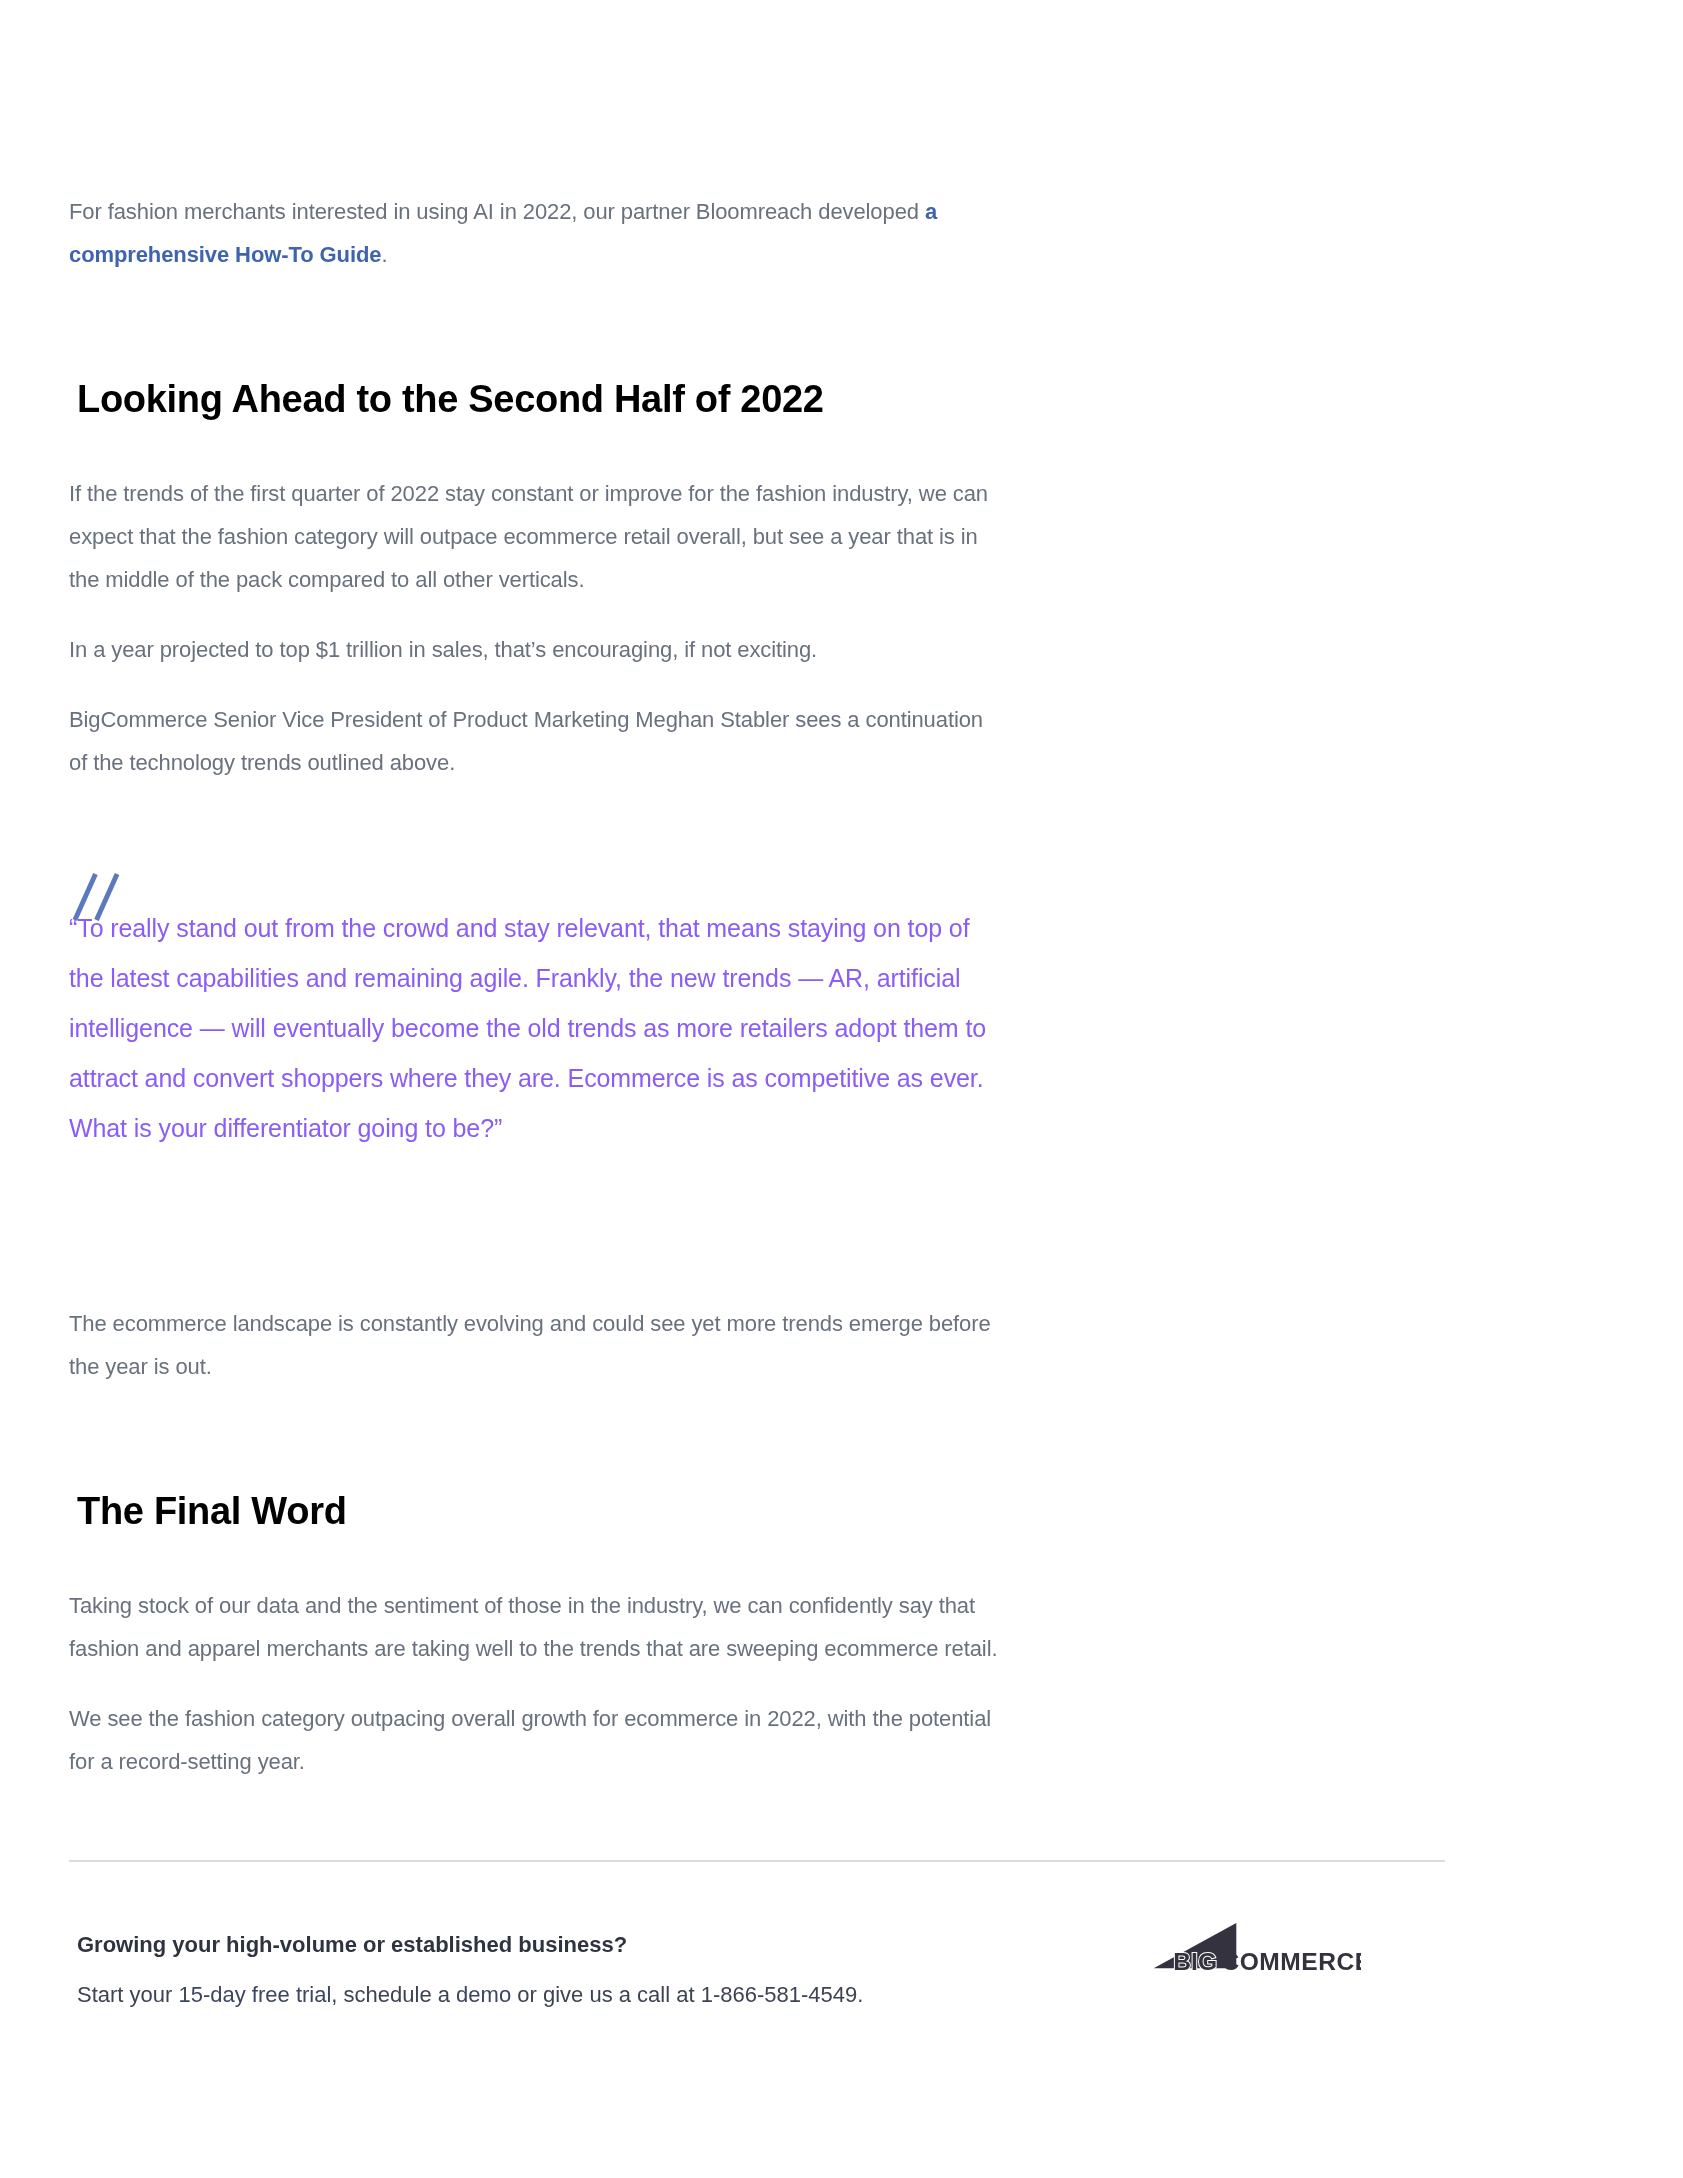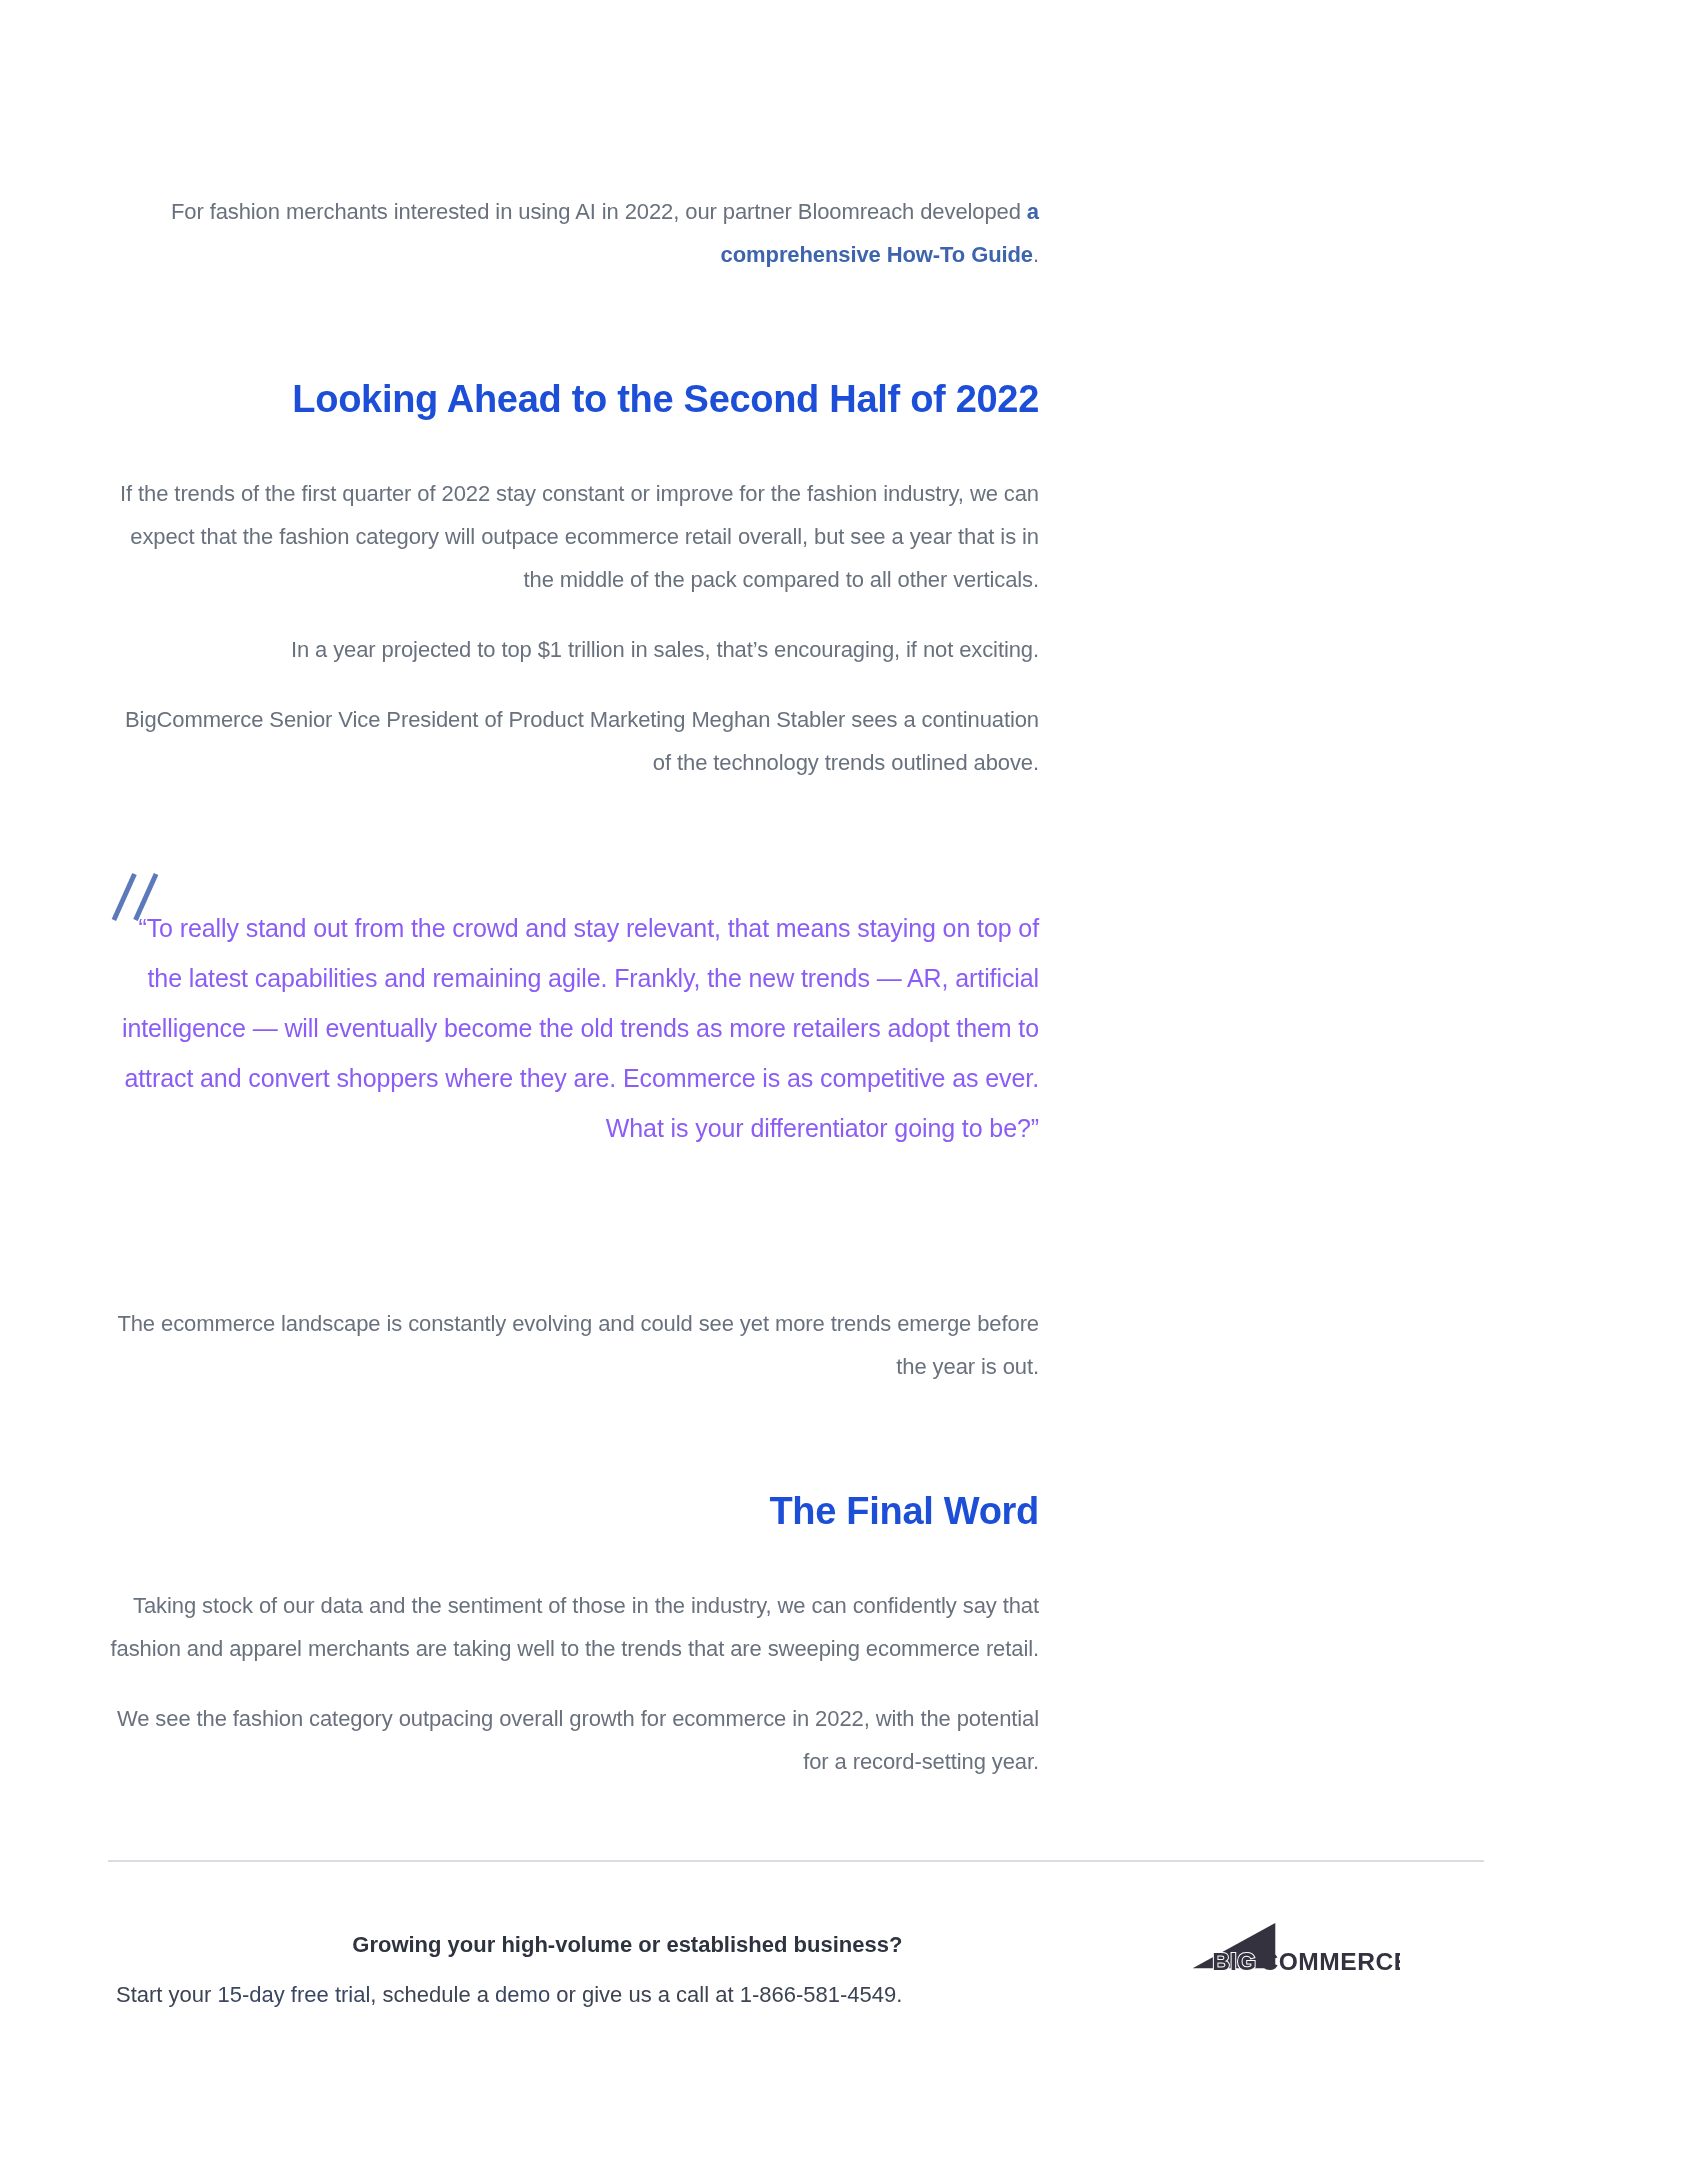--- a/index.html
+++ b/index.html
@@ -8,49 +8,48 @@
     background: #ffffff;
   }
   body {
     width: 1683px;
     height: 2178px;
     font-family: "Liberation Sans", sans-serif;
     position: relative;
     overflow: hidden;
   }
   .page {
-    padding: 190px 153px 0 108px;
+    padding: 190px 153px 0 69px;
     box-sizing: border-box;
     width: 1619px;
     height: 2178px;
-    text-align: right;
   }
   .content {
     max-width: 931px;
   }
   p.body {
     color: #68717d;
     font-size: 22px;
     line-height: 43px;
     letter-spacing: -0.1px;
     margin: 0 0 27px 0;
   }
   .intro { margin-bottom: 0; }
   a.inline-link {
     color: #3e64ae;
     font-weight: bold;
     text-decoration: none;
     cursor: pointer;
   }
   h2.section-heading {
-    color: #1d4ed8;
+    color: #000000;
     font-size: 38px;
     font-weight: bold;
     letter-spacing: -0.3px;
-    margin: 102px 0 51px 0;
+    margin: 102px 0 51px 8px;
   }
   .quote-block {
     position: relative;
     margin: 119px 0 149px 0;
     max-width: 950px;
   }
   .quote-slashes {
     position: absolute;
     left: -4px;
     top: -32px;

